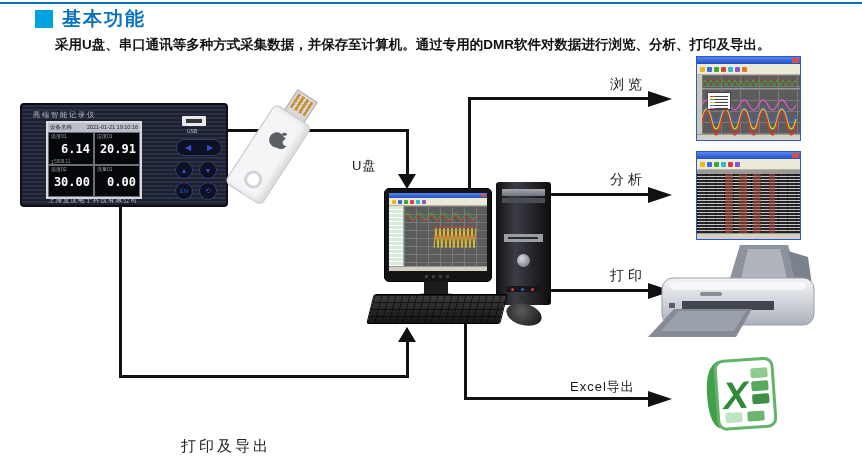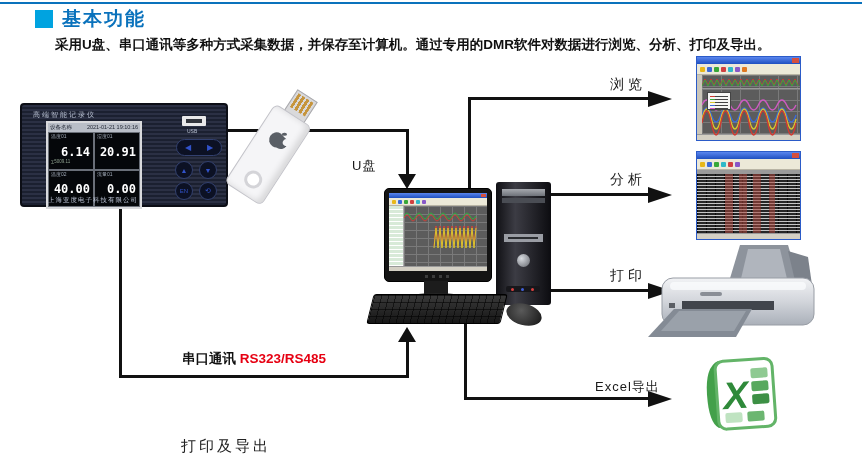--- a/index.html
+++ b/index.html
@@ -17,21 +17,21 @@
   .arr-d{width:0;height:0;border-left:9px solid transparent;border-right:9px solid transparent;border-top:15px solid #111;}
   .arr-u{width:0;height:0;border-left:9px solid transparent;border-right:9px solid transparent;border-bottom:15px solid #111;}
   .flow-label{font-size:14px;color:#1a1a1a;letter-spacing:4px;white-space:nowrap;}
   .serial-label{font-size:13.5px;font-weight:bold;color:#111;white-space:nowrap;}
   .serial-red{color:#e60012;}
   .footer-label{font-size:15px;color:#222;letter-spacing:3px;white-space:nowrap;}
   
   .recorder{left:20px;top:103px;width:208px;height:104px;border:2px solid #0c0e16;border-radius:4px;
     background:repeating-linear-gradient(180deg,#2b3044 0 2px,#1b2030 2px 4px);box-sizing:border-box;}
   .rec-label{left:11px;top:5px;font-size:7px;color:#b9c1d2;letter-spacing:2px;}
-  .rec-screen{left:24px;top:16px;width:96px;height:88px;background:#05070a;border:2px solid #d9dadd;box-sizing:border-box;display:flex;flex-direction:column;}
+  .rec-screen{left:24px;top:16px;width:96px;height:78px;background:#05070a;border:2px solid #d9dadd;box-sizing:border-box;display:flex;flex-direction:column;}
   .rec-head{height:9px;background:#b9bec7;color:#1d2330;font-size:5.5px;display:flex;justify-content:space-between;align-items:center;padding:0 2px;line-height:1;}
   .rec-grid{flex:1;display:grid;grid-template-columns:1fr 1fr;grid-template-rows:1fr 1fr;}
   .rec-cell{position:relative;border:0.5px solid #6a6f78;}
   .rec-ch-label{position:absolute;left:2px;top:1px;font-size:5px;color:#9fa8b5;line-height:1;}
   .rec-value{position:absolute;right:3px;top:50%;transform:translateY(-38%);font-family:"DejaVu Sans Mono",monospace;font-weight:bold;font-size:12px;color:#fff;line-height:1;}
   .rec-total{position:absolute;left:3px;top:36px;font-size:4.5px;color:#8ea08e;}
   .rec-company{left:26px;top:91px;font-size:6.5px;color:#b9c1d2;letter-spacing:1px;}
   .rec-usb{left:160px;top:11px;width:24px;height:10px;background:#e9e9ea;border-radius:1px;}
   .rec-usb-slot{position:absolute;left:4px;top:3px;width:16px;height:4px;background:#33363d;}
   .rec-usb-label{left:165px;top:23px;font-size:5px;color:#b9c1d2;}
@@ -112,22 +112,21 @@
   <div class="abs arr-u" style="left:398px;top:327px;"></div>
 
   <div class="abs vline" style="left:464px;top:318px;height:82px;z-index:1;"></div>
   <div class="abs hline" style="left:464px;top:397px;width:186px;"></div>
   <div class="abs arr-r" style="left:648px;top:391px;"></div>
 
   <div class="abs flow-label" style="left:352px;top:157px;letter-spacing:1px;font-size:13px;">U盘</div>
   <div class="abs flow-label" style="left:610px;top:76px;">浏览</div>
   <div class="abs flow-label" style="left:610px;top:171px;">分析</div>
   <div class="abs flow-label" style="left:610px;top:267px;">打印</div>
-  <div class="abs flow-label" style="left:595px;top:378px;font-size:13px;letter-spacing:1px;text-align:right;">Excel导出</div>
-  <div class="abs serial-label" style="left:182px;top:350px;"><span>串口通讯 </span><span class="serial-red">RS323/RS485</span></div>
+  <div class="abs flow-label" style="left:570px;top:378px;font-size:13px;letter-spacing:1px;text-align:right;">Excel导出</div>
   <div class="abs footer-label" style="left:181px;top:437px;">打印及导出</div>
   <div class="abs footer-label" style="left:631px;top:437px;margin-top:34px;">数据处理</div>
 
   <div class="abs recorder">
     <div class="abs rec-label">高端智能记录仪</div>
     <div class="abs rec-usb" style="position:absolute;">
         <div class="rec-usb-slot"></div>
       </div>
     <div class="abs rec-usb-label">USB</div>
     <div class="abs rec-screen">
@@ -139,21 +138,21 @@
         <div class="rec-cell">
           <span class="rec-ch-label">温度01</span>
           <span class="rec-value">6.14</span>
         </div>
         <div class="rec-cell">
           <span class="rec-ch-label">湿度01</span>
           <span class="rec-value">20.91</span>
         </div>
         <div class="rec-cell">
           <span class="rec-ch-label">温度02</span>
-          <span class="rec-value">40.00</span>
+          <span class="rec-value">30.00</span>
         </div>
         <div class="rec-cell">
           <span class="rec-ch-label">流量01</span>
           <span class="rec-value">0.00</span>
         </div>
       </div>
       <div class="rec-total">∑5009.11</div>
     </div>
     <div class="abs rec-company">上海亚度电子科技有限公司</div>
     <div class="abs rec-pill">

